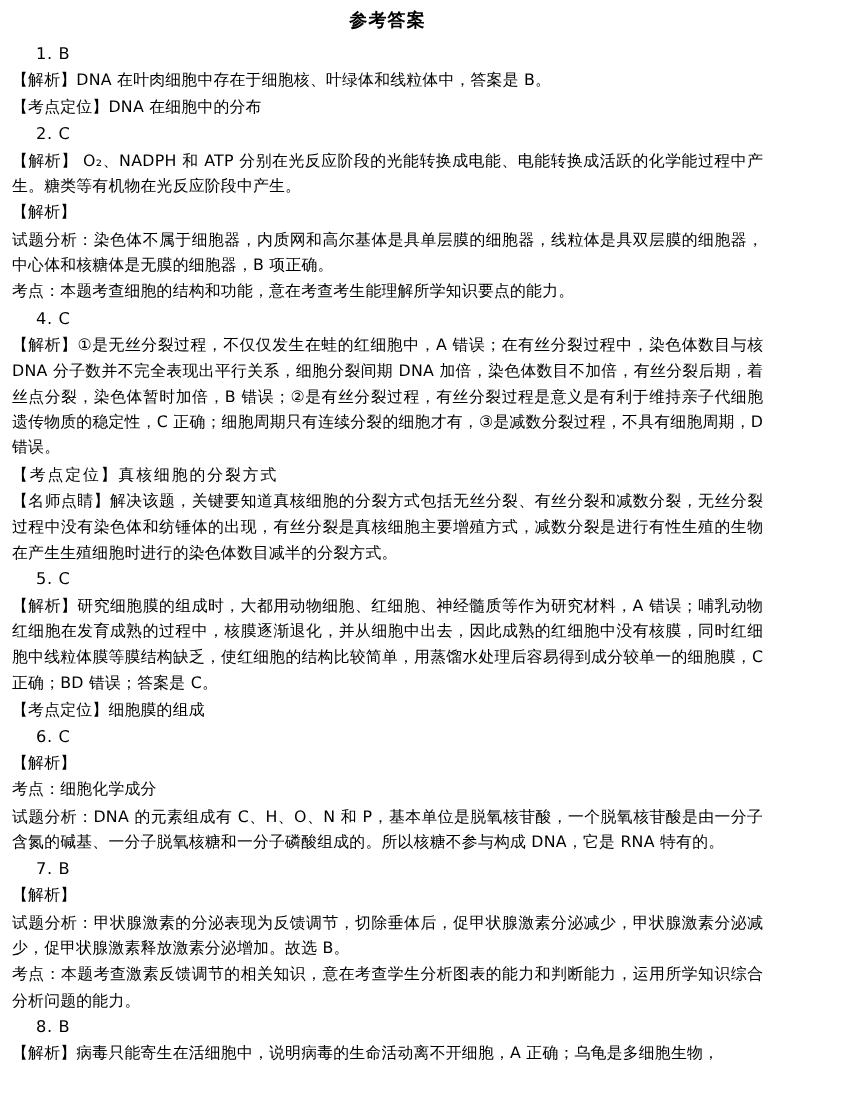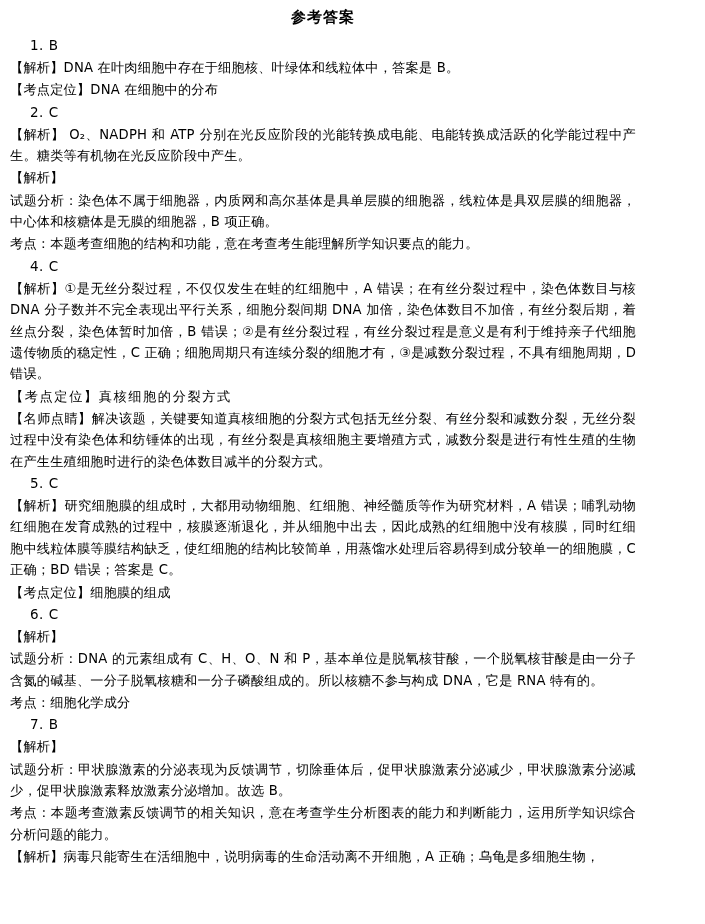--- a/index.html
+++ b/index.html
@@ -78,28 +78,29 @@
 
   <div class="qblock">
     <div class="qnum">5. C</div>
     <div class="line">【解析】研究细胞膜的组成时，大都用动物细胞、红细胞、神经髓质等作为研究材料，A 错误；哺乳动物红细胞在发育成熟的过程中，核膜逐渐退化，并从细胞中出去，因此成熟的红细胞中没有核膜，同时红细胞中线粒体膜等膜结构缺乏，使红细胞的结构比较简单，用蒸馏水处理后容易得到成分较单一的细胞膜，C 正确；BD 错误；答案是 C。</div>
     <div class="line">【考点定位】细胞膜的组成</div>
   </div>
 
   <div class="qblock">
     <div class="qnum">6. C</div>
     <div class="line">【解析】</div>
+    <div class="line">考点：细胞化学成分</div>
     <div class="line">试题分析：DNA 的元素组成有 C、H、O、N 和 P，基本单位是脱氧核苷酸，一个脱氧核苷酸是由一分子含氮的碱基、一分子脱氧核糖和一分子磷酸组成的。所以核糖不参与构成 DNA，它是 RNA 特有的。</div>
-    <div class="line">考点：细胞化学成分</div>
   </div>
 
   <div class="qblock">
     <div class="qnum">7. B</div>
     <div class="line">【解析】</div>
     <div class="line">试题分析：甲状腺激素的分泌表现为反馈调节，切除垂体后，促甲状腺激素分泌减少，甲状腺激素分泌减少，促甲状腺激素释放激素分泌增加。故选 B。</div>
     <div class="line">考点：本题考查激素反馈调节的相关知识，意在考查学生分析图表的能力和判断能力，运用所学知识综合分析问题的能力。</div>
   </div>
 
   <div class="qblock">
+    <div class="qnum">8. B</div>
     <div class="line">【解析】病毒只能寄生在活细胞中，说明病毒的生命活动离不开细胞，A 正确；乌龟是多细胞生物，</div>
   </div>
 
 </div>
 
 </body></html>

